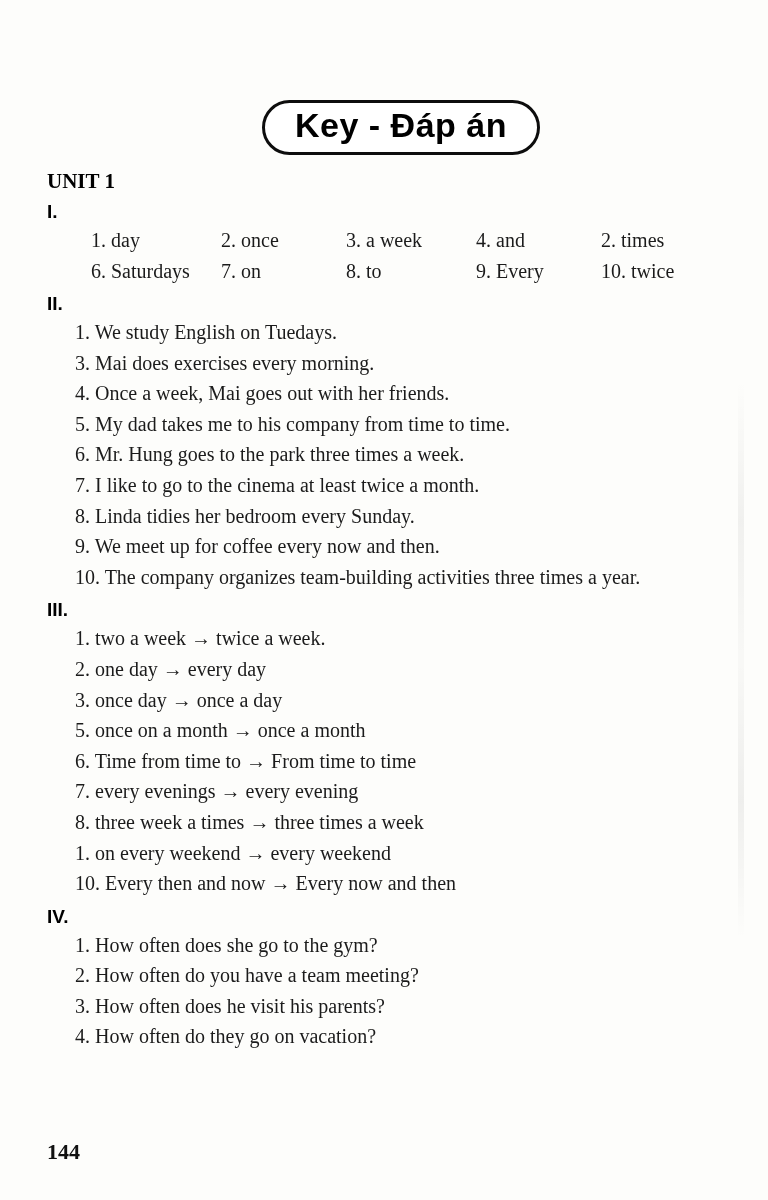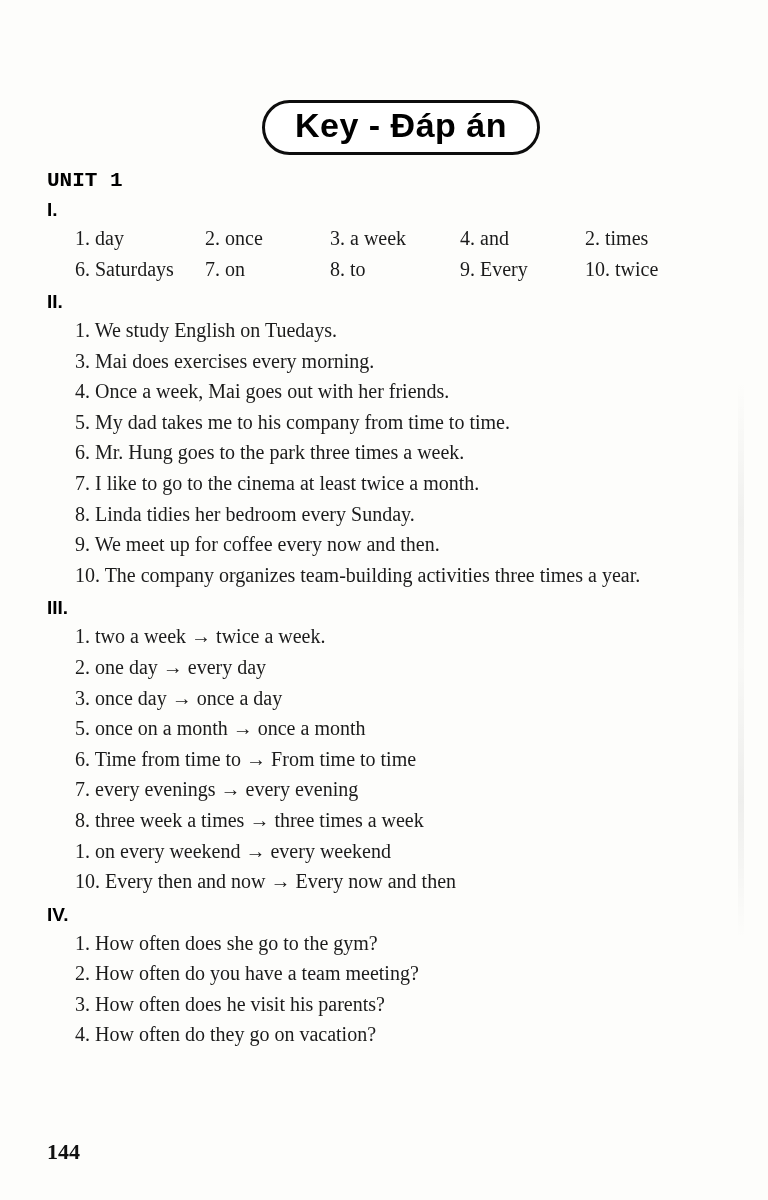--- a/index.html
+++ b/index.html
@@ -41,40 +41,41 @@
   }
   .title-box .title-text {
     font-family: "Liberation Sans", sans-serif;
     font-weight: bold;
     font-size: 34px;
     letter-spacing: 0.5px;
     color: #000;
   }
   .unit-heading {
     margin: 14px 0 0 47px;
-    font-family: Liberation Mono, monospace;
+    font-family: Liberation Serif, serif;
     font-weight: bold;
     font-size: 21px;
     color: #000;
   }
   .section-label {
     margin: 7px 0 2px 47px;
     font-family: "Liberation Sans", sans-serif;
     font-weight: bold;
     font-size: 19px;
     color: #000;
   }
   .answer-grid {
     margin-left: 75px;
     display: grid;
     grid-template-columns: 130px 125px 130px 125px auto;
     line-height: 30.5px;
   }
   .answer-grid .grid-cell {
     white-space: nowrap;
+    margin-left: 16px;
   }
   .answer-list {
     margin: 0 0 0 75px;
   }
   .answer-line {
     line-height: 30.6px;
     white-space: nowrap;
   }
   .page-number {
     position: absolute;

